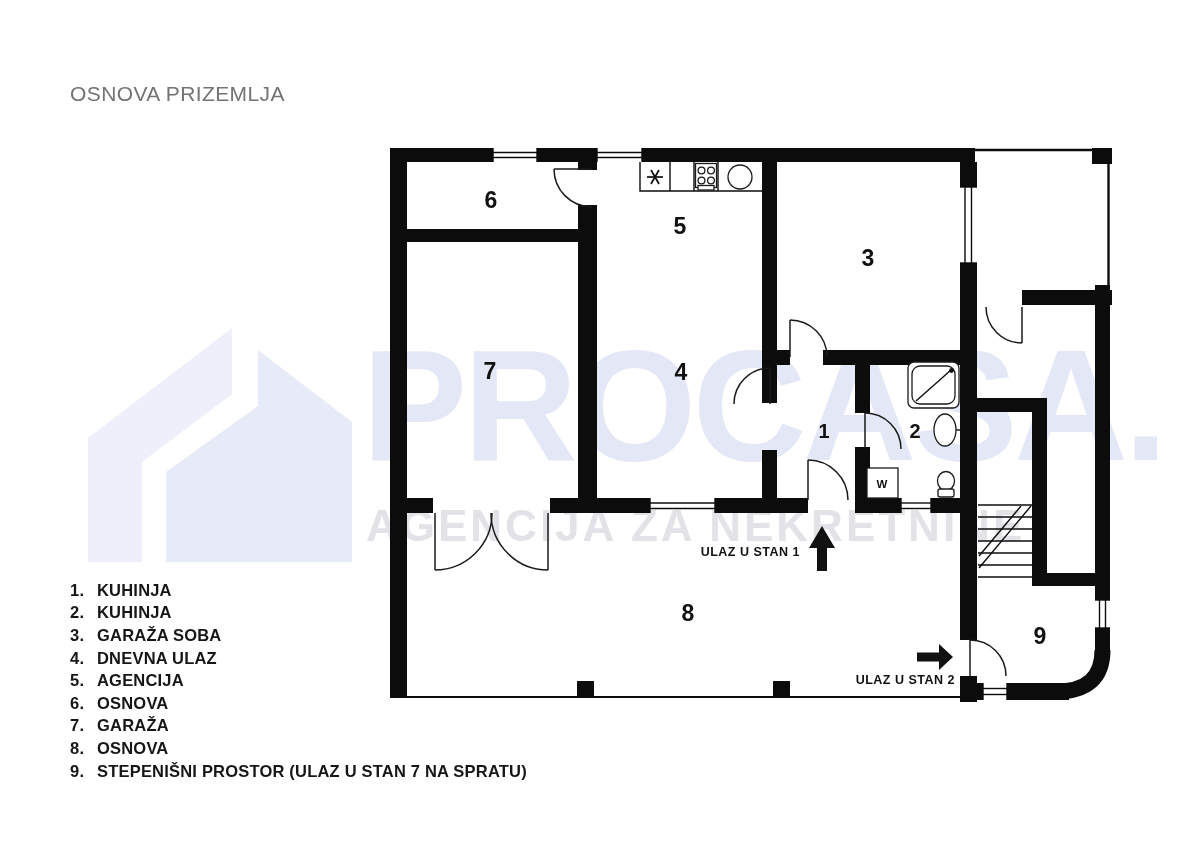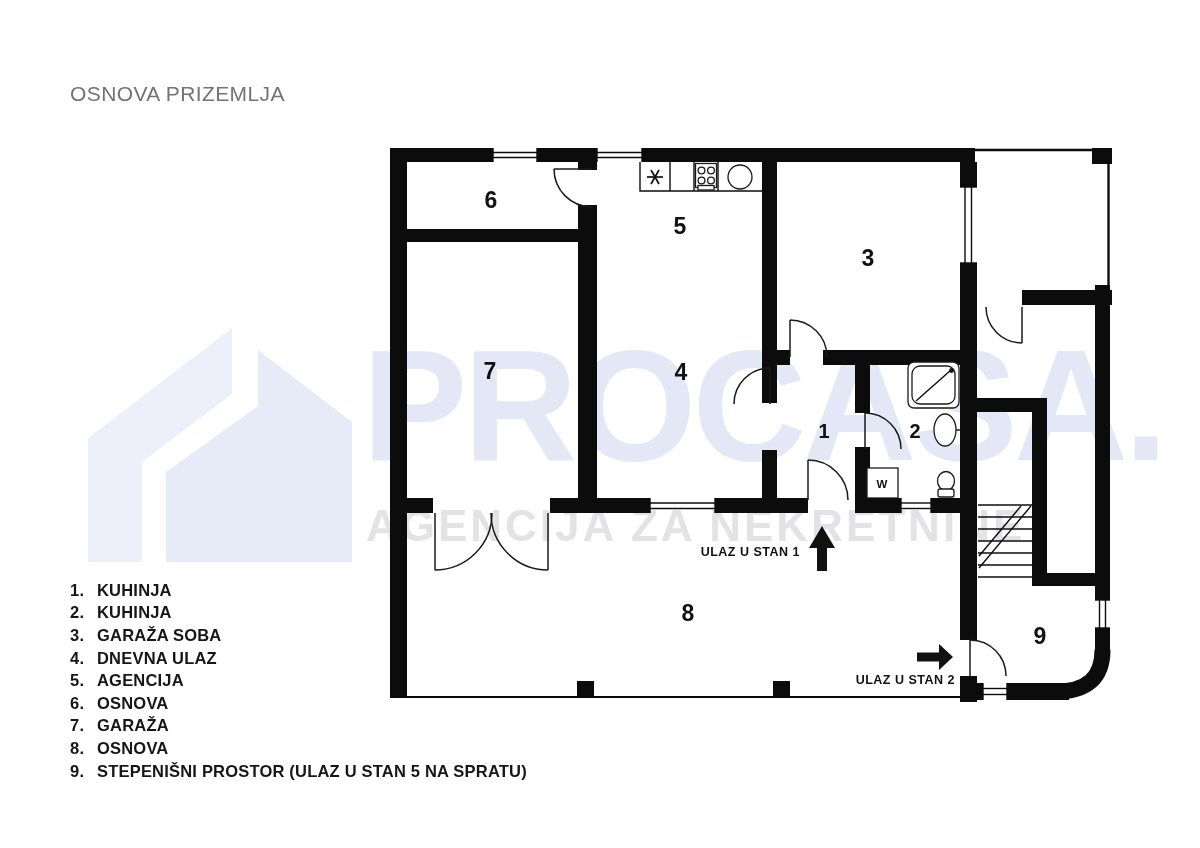--- a/index.html
+++ b/index.html
@@ -58,21 +58,21 @@
     <div class="legend-row">
         <span class="legend-num">7.</span>
         <span>GARAŽA</span>
       </div>
     <div class="legend-row">
         <span class="legend-num">8.</span>
         <span>OSNOVA</span>
       </div>
     <div class="legend-row">
         <span class="legend-num">9.</span>
-        <span>STEPENIŠNI PROSTOR (ULAZ U STAN 5 NA SPRATU)</span>
+        <span>STEPENIŠNI PROSTOR (ULAZ U STAN 7 NA SPRATU)</span>
       </div>
   </div>
 
   <svg id="plan-svg" width="1200" height="848" viewBox="0 0 1200 848">
 
     <g>
       <g>
         <path d="M88 562 L88 438 L232 328 L232 394 L142 462 L142 562 Z" fill="#edf0fa"></path>
         <path d="M258 350 L352 422 L352 562 L166 562 L166 472 L258 406 Z" fill="#e7eaf7"></path>
       </g>

